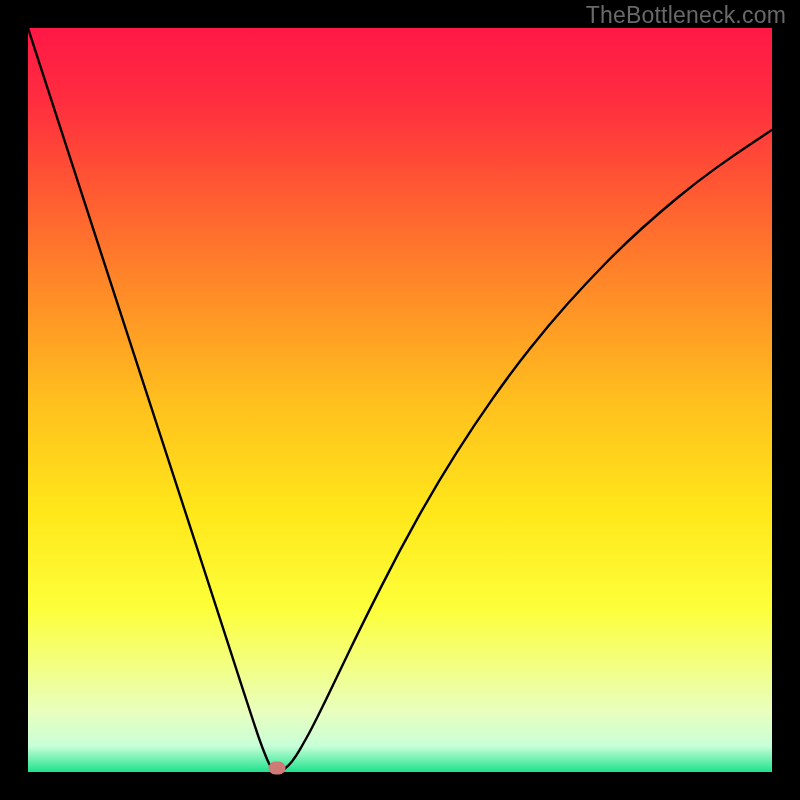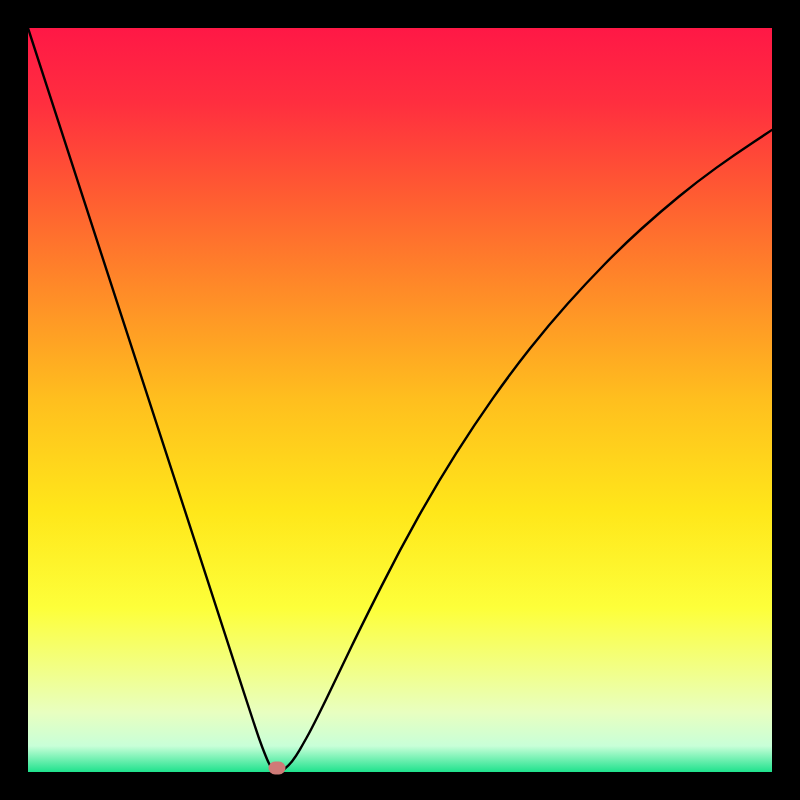--- a/index.html
+++ b/index.html
@@ -34,20 +34,21 @@
     height: 13px;
     background: #cf7a77;
     border-radius: 9px;
     transform: translate(-50%, -50%);
   }
 </style>
 </head>
 <body>
 
 <div class="frame">
+  <div class="watermark">TheBottleneck.com</div>
   <div class="plot">
     <svg id="chart-svg" width="744" height="744" viewBox="0 0 744 744">
       <defs>
         <linearGradient id="bg-grad" x1="0" y1="0" x2="0" y2="1">
             <stop offset="0%" stop-color="#ff1846"></stop>
             <stop offset="10%" stop-color="#ff2e3f"></stop>
             <stop offset="22%" stop-color="#ff5a32"></stop>
             <stop offset="35%" stop-color="#ff8a28"></stop>
             <stop offset="50%" stop-color="#ffbf1e"></stop>
             <stop offset="65%" stop-color="#ffe71a"></stop>

